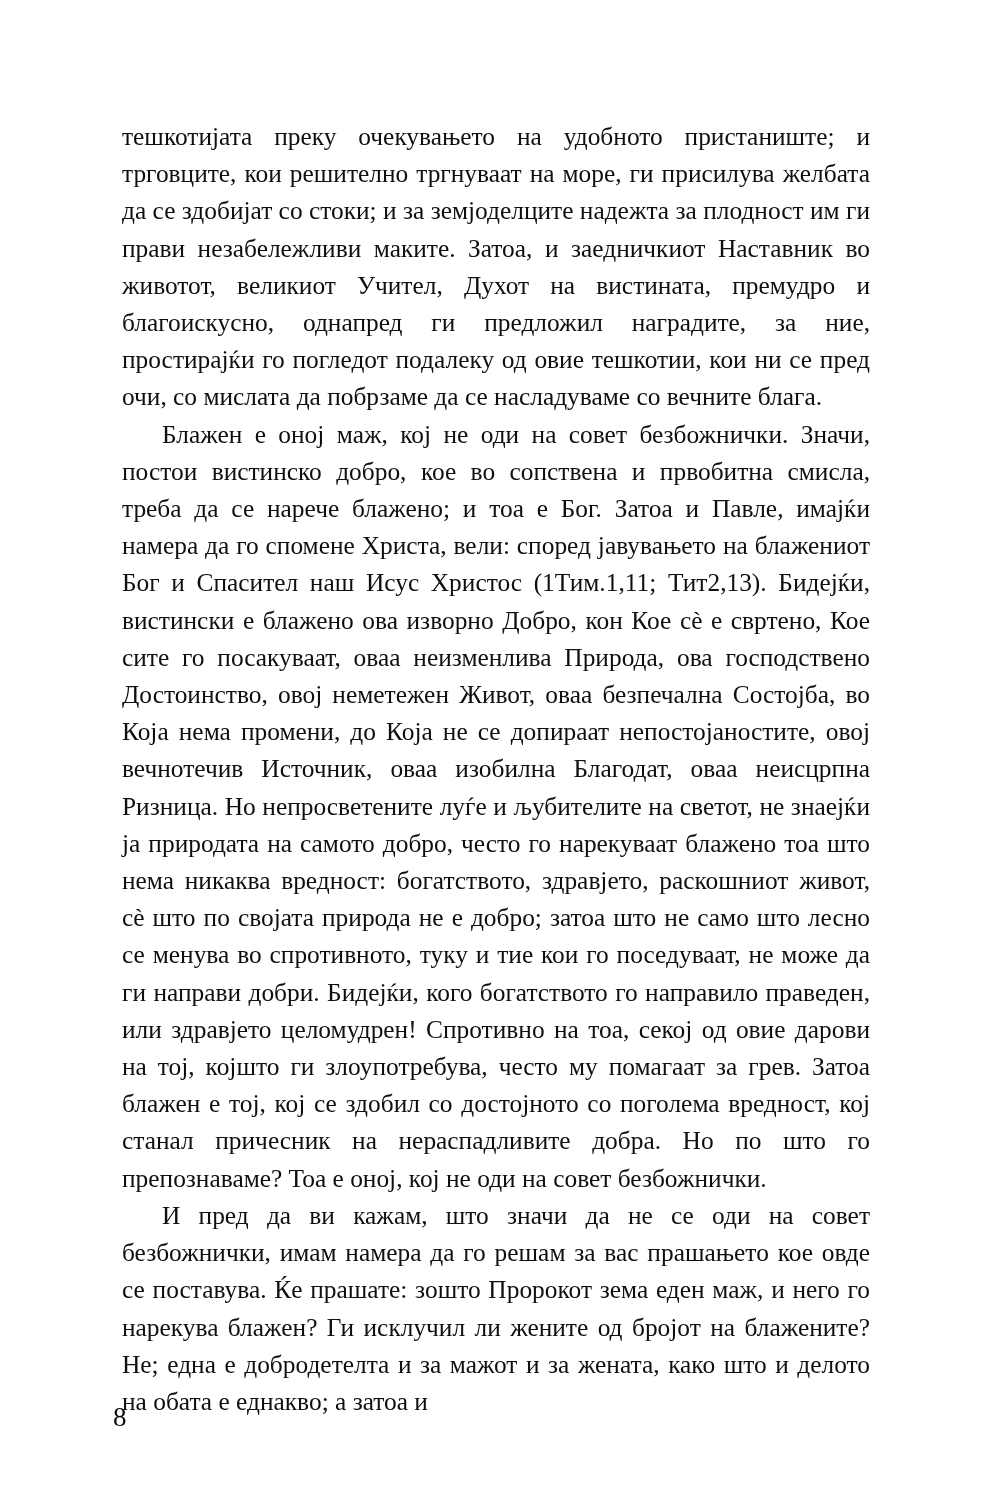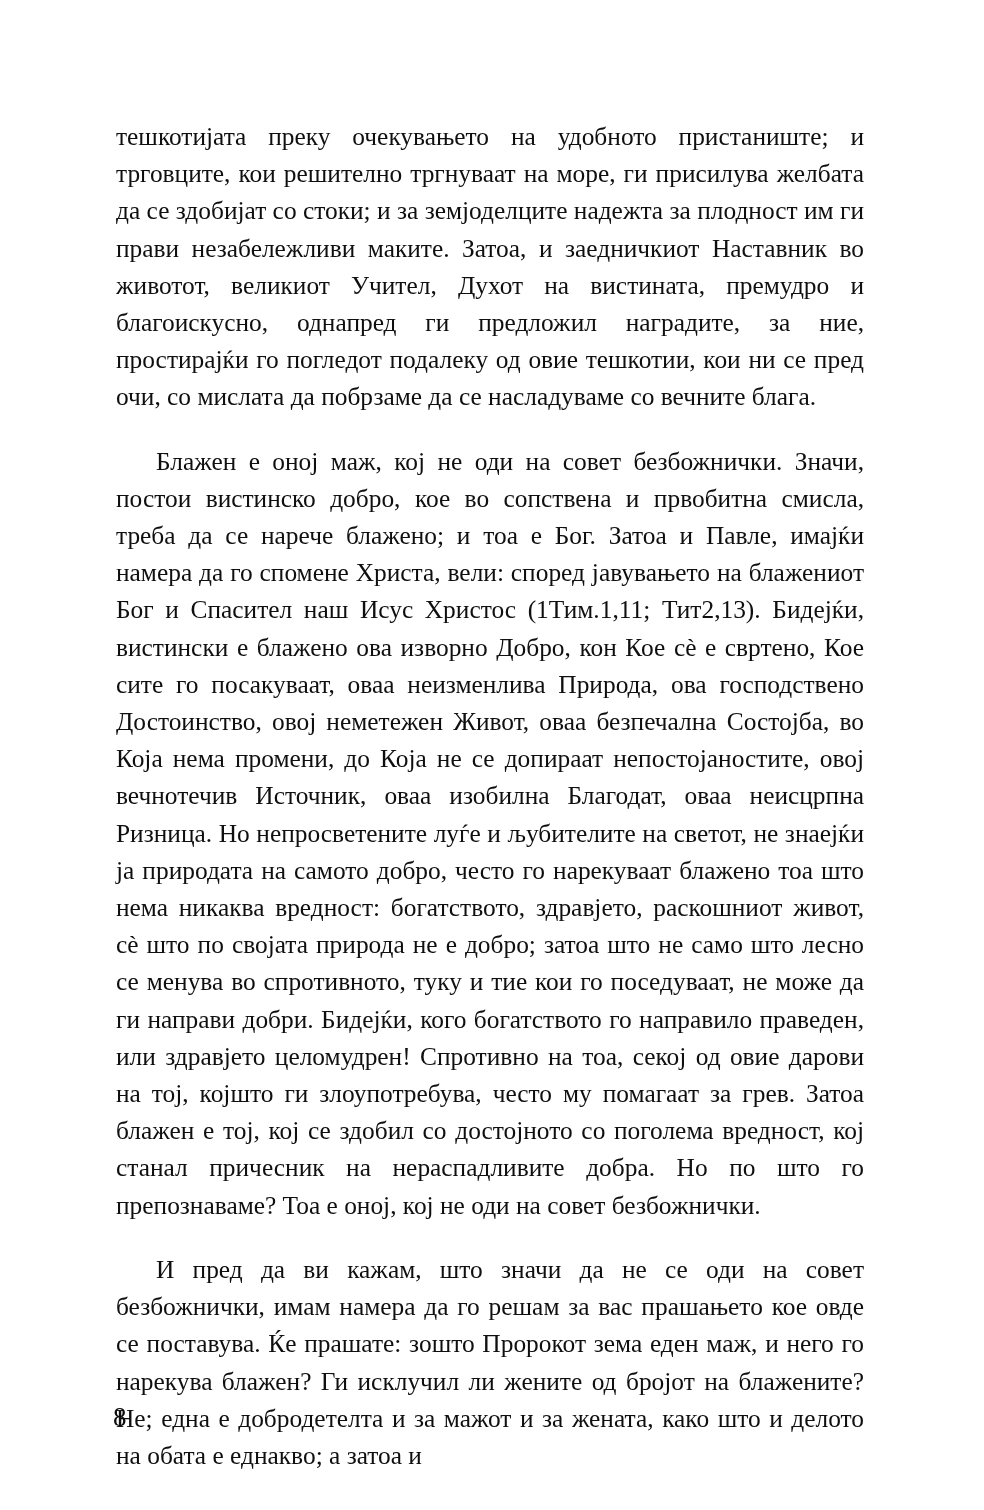--- a/index.html
+++ b/index.html
@@ -10,40 +10,39 @@
   .page {
     position: relative;
     width: 984px;
     height: 1510px;
     background: #ffffff;
     overflow: hidden;
     box-sizing: border-box;
   }
   .text-block {
     position: absolute;
-    left: 116px;
+    left: 122px;
     top: 118px;
     width: 748px;
     font-family: "Liberation Serif", "DejaVu Serif", serif;
     font-size: 25.4px;
     line-height: 37.2px;
     color: #100f0f;
     text-align: justify;
     text-justify: inter-word;
     -webkit-hyphens: none;
     hyphens: none;
   }
   .para {
     margin: 0;
     text-align: justify;
     text-align-last: left;
   }
   .para.indent {
     text-indent: 40px;
-    margin-top: 27px;
   }
   .page-number {
     position: absolute;
     left: 113px;
     top: 1404px;
     font-family: "Liberation Serif", "DejaVu Serif", serif;
     font-size: 27px;
     line-height: 1;
     color: #0d0d0d;
   }

